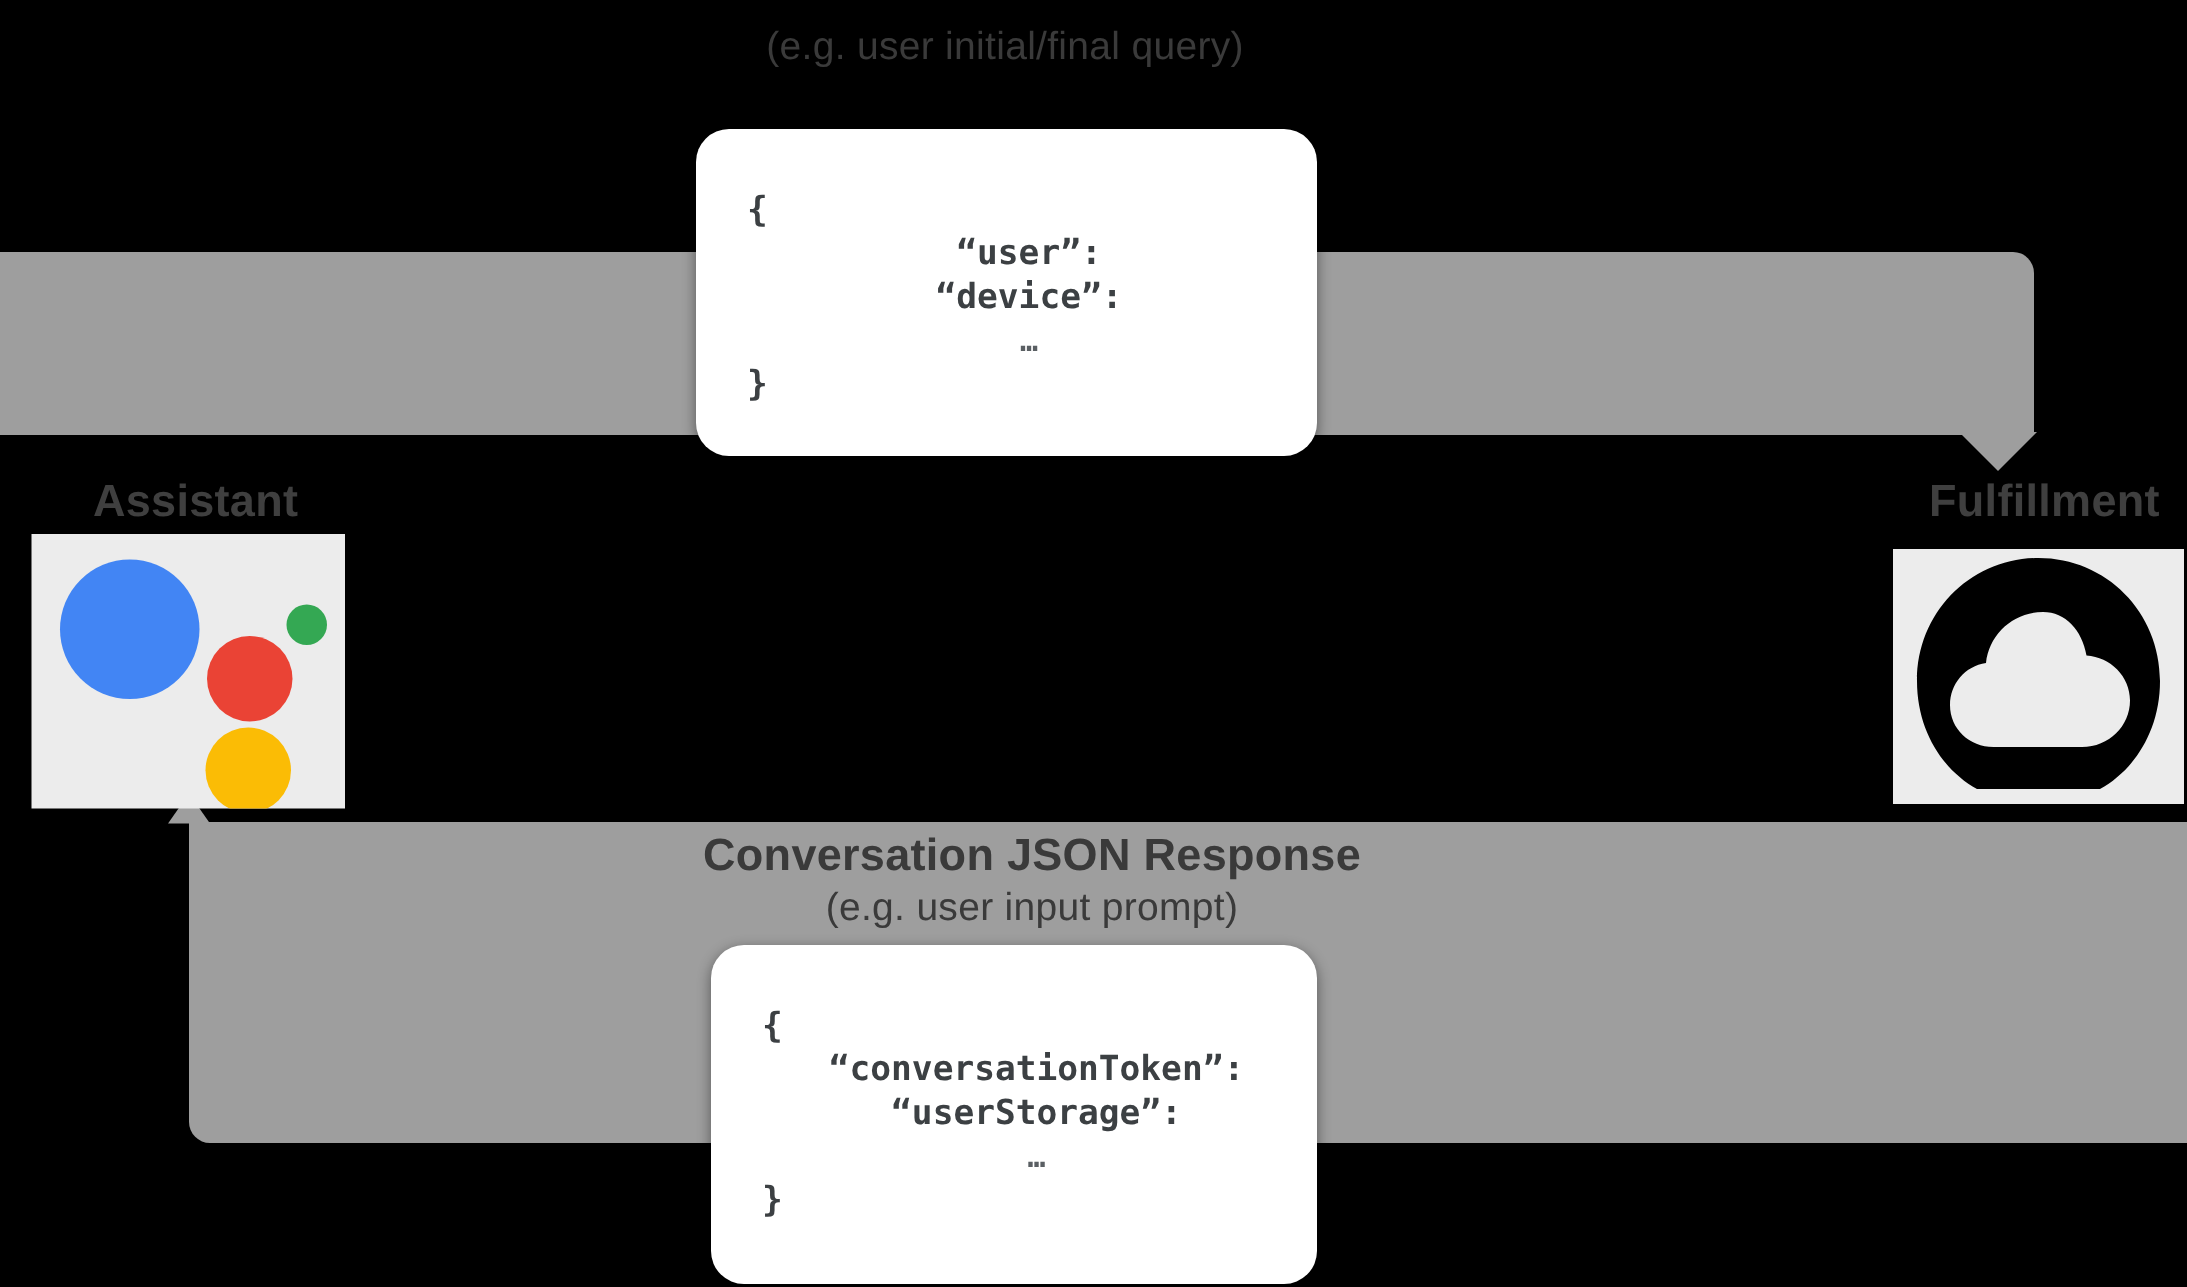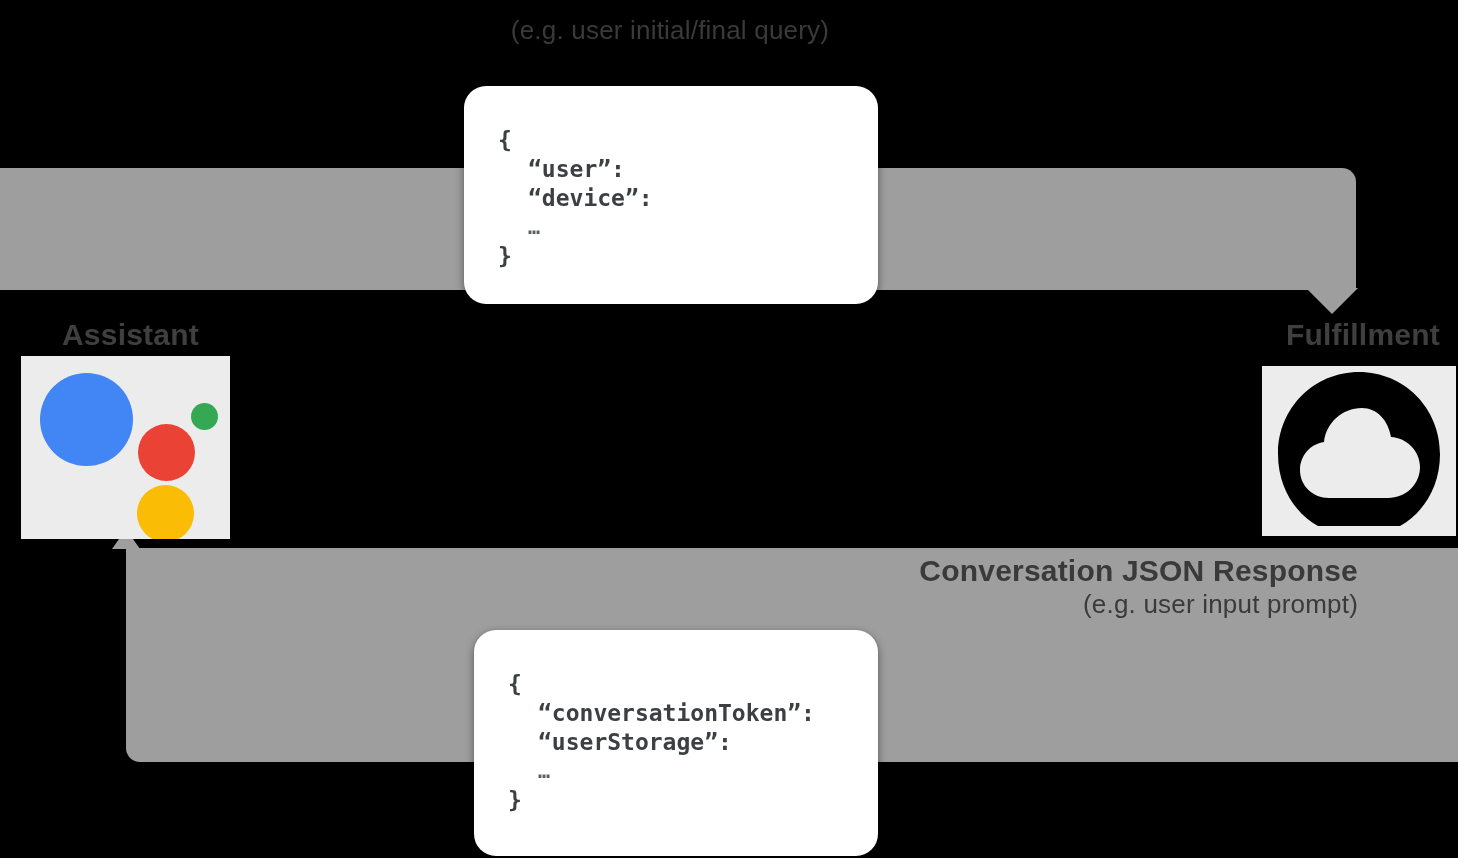--- a/index.html
+++ b/index.html
@@ -125,40 +125,40 @@
     line-height: 34px;
     letter-spacing: 0.2px;
   }
   .flow-caption .sub {
     font-size: 26px;
     line-height: 32px;
     font-weight: normal;
     letter-spacing: 0.2px;
   }
   #caption-request  { left: 0px; top: 14px; width: 1340px; }
-  #caption-response { left: 18px; top: 554px; width: 1340px; text-align: right; }
+  #caption-response { left: 18px; top: 554px; width: 1340px; }
 
   
   .json-card {
     position: absolute;
     background: #ffffff;
     border-radius: 22px;
     box-shadow: 0 3px 9px rgba(0,0,0,0.45);
     font-family: "DejaVu Sans Mono", "Liberation Mono", monospace;
     font-size: 23px;
     font-weight: bold;
     color: #3c4043;
     line-height: 29px;
     box-sizing: border-box;
     padding: 40px 34px 34px 34px;
   }
   #json-request  { left: 464px; top: 86px;  width: 414px; height: 218px; }
   #json-response { left: 474px; top: 630px; width: 404px; height: 226px; }
   .json-line { white-space: pre; }
-  .json-line.indent { padding-left: 30px; }
+  .json-line.indent { padding-left: 30px; text-align: center; }
   .json-line.ellipsis { font-size: 20px; color: #5a5f63; }
 </style>
 </head>
 <body>
 
 <div id="stage">
 
   <div class="band" id="band-top"></div>
   <div id="arrow-top-head"></div>
 

